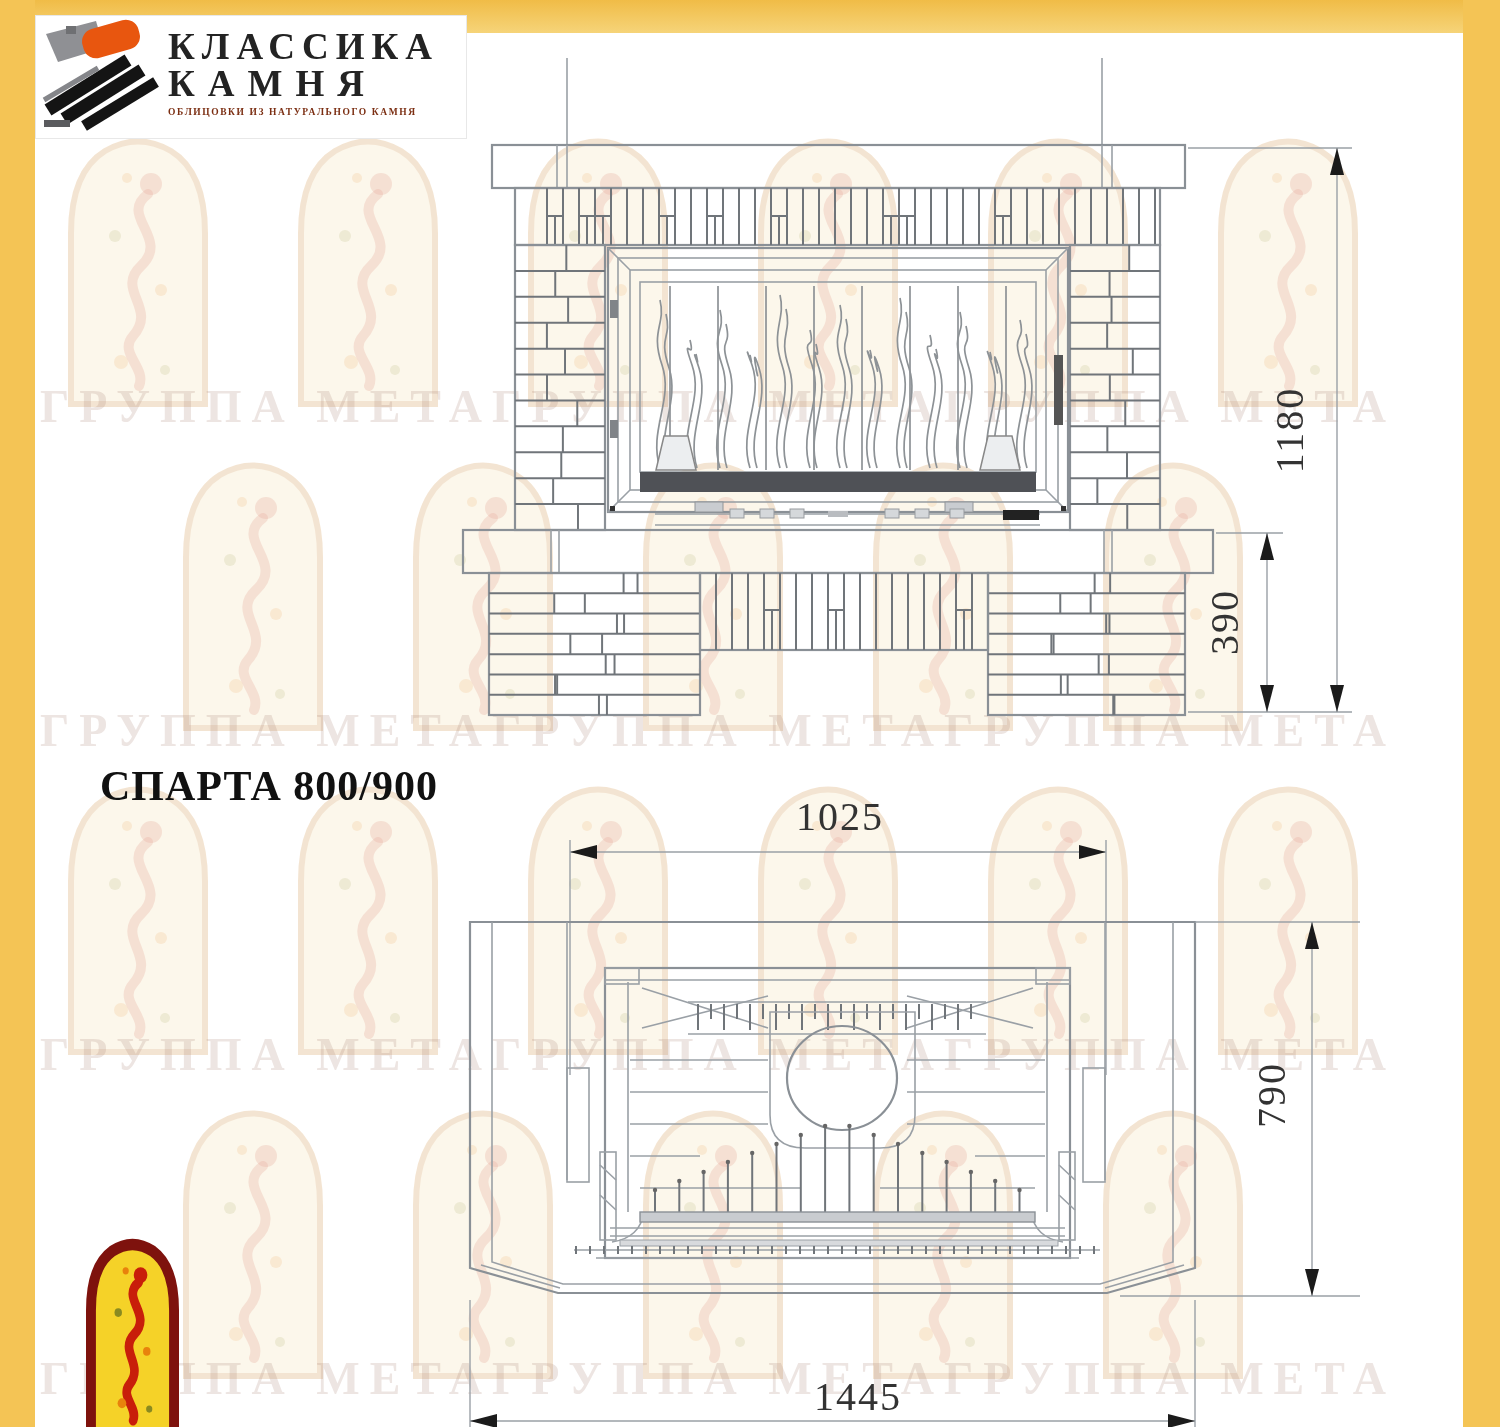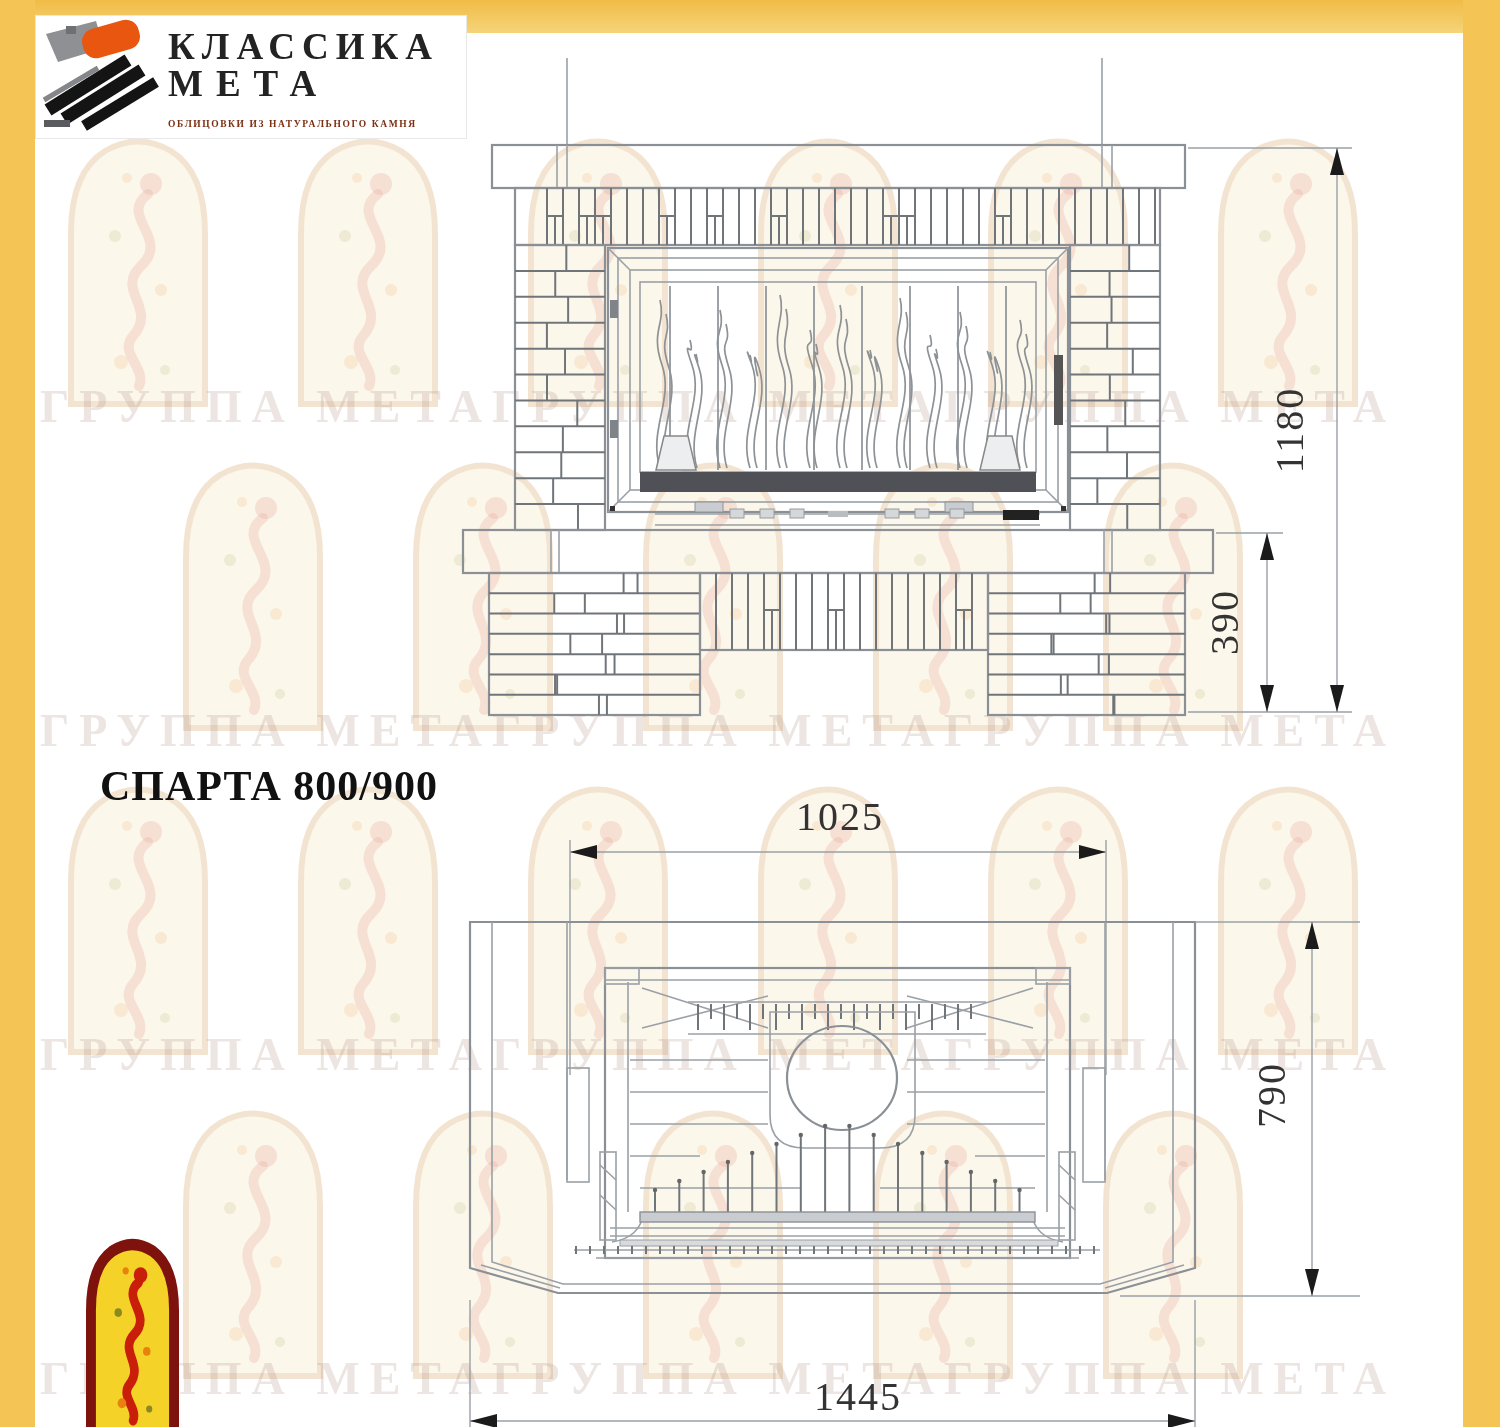--- a/index.html
+++ b/index.html
@@ -17,21 +17,21 @@
   #logo-box{
     position:absolute;left:35px;top:15px;width:430px;height:122px;
     background:#ffffff;border:1px solid #e8e8e8;z-index:6;display:flex;
   }
   #logo-graphic{flex:0 0 132px;}
   #logo-textwrap{padding-top:12px;}
   .logo-line{font-weight:bold;color:#232323;line-height:1.0;}
   #logo-line1{font-size:37px;letter-spacing:7px;}
   #logo-line2{font-size:37px;letter-spacing:13px;}
   #logo-subtitle{font-size:9.5px;font-weight:bold;color:#7b2e12;
-    letter-spacing:1.6px;margin-top:17px;}
+    letter-spacing:1.6px;margin-top:5px;}
   svg line,svg path,svg rect,svg ellipse,svg polyline{vector-effect:none;}
   .sl{stroke:#9aa0a6;stroke-width:1.6;fill:none;}
   .sl2{stroke:#8a9096;stroke-width:2.2;fill:none;}
   .bj{stroke:#70757a;stroke-width:2;fill:none;}
   .fl{stroke:#8d9296;stroke-width:1.7;fill:none;}
   .dimline{stroke:#9aa0a6;stroke-width:1.4;fill:none;}
   .arrow{fill:#1b1b1b;stroke:none;}
   .dimtext{fill:#333;font-family:"Liberation Serif",serif;font-size:40px;letter-spacing:2px;}
   .wmtext{fill:rgba(167,124,112,0.20);font-family:"Liberation Serif",serif;
     font-weight:bold;font-size:46px;letter-spacing:10px;}
@@ -753,16 +753,16 @@
     <rect x="30" y="10" width="10" height="8" fill="#6f7073"></rect>
     <rect x="46" y="8" width="58" height="30" rx="13" transform="rotate(-16 75 23)" fill="#e8560f"></rect>
     <line x1="12" y1="94" x2="92" y2="44" stroke="#141414" stroke-width="13"></line>
     <line x1="28" y1="103" x2="106" y2="54" stroke="#141414" stroke-width="13"></line>
     <line x1="48" y1="110" x2="120" y2="66" stroke="#141414" stroke-width="11"></line>
     <line x1="8" y1="84" x2="62" y2="52" stroke="#85868a" stroke-width="5"></line>
     <rect x="8" y="104" width="26" height="7" fill="#5a5b5e"></rect>
   </svg>
   <div id="logo-textwrap">
     <div id="logo-line1" class="logo-line">КЛАССИКА</div>
-    <div id="logo-line2" class="logo-line">МЕТА</div>
+    <div id="logo-line2" class="logo-line">КАМНЯ</div>
     <div id="logo-subtitle">ОБЛИЦОВКИ ИЗ НАТУРАЛЬНОГО КАМНЯ</div>
   </div>
 </div>
 
 </body></html>

